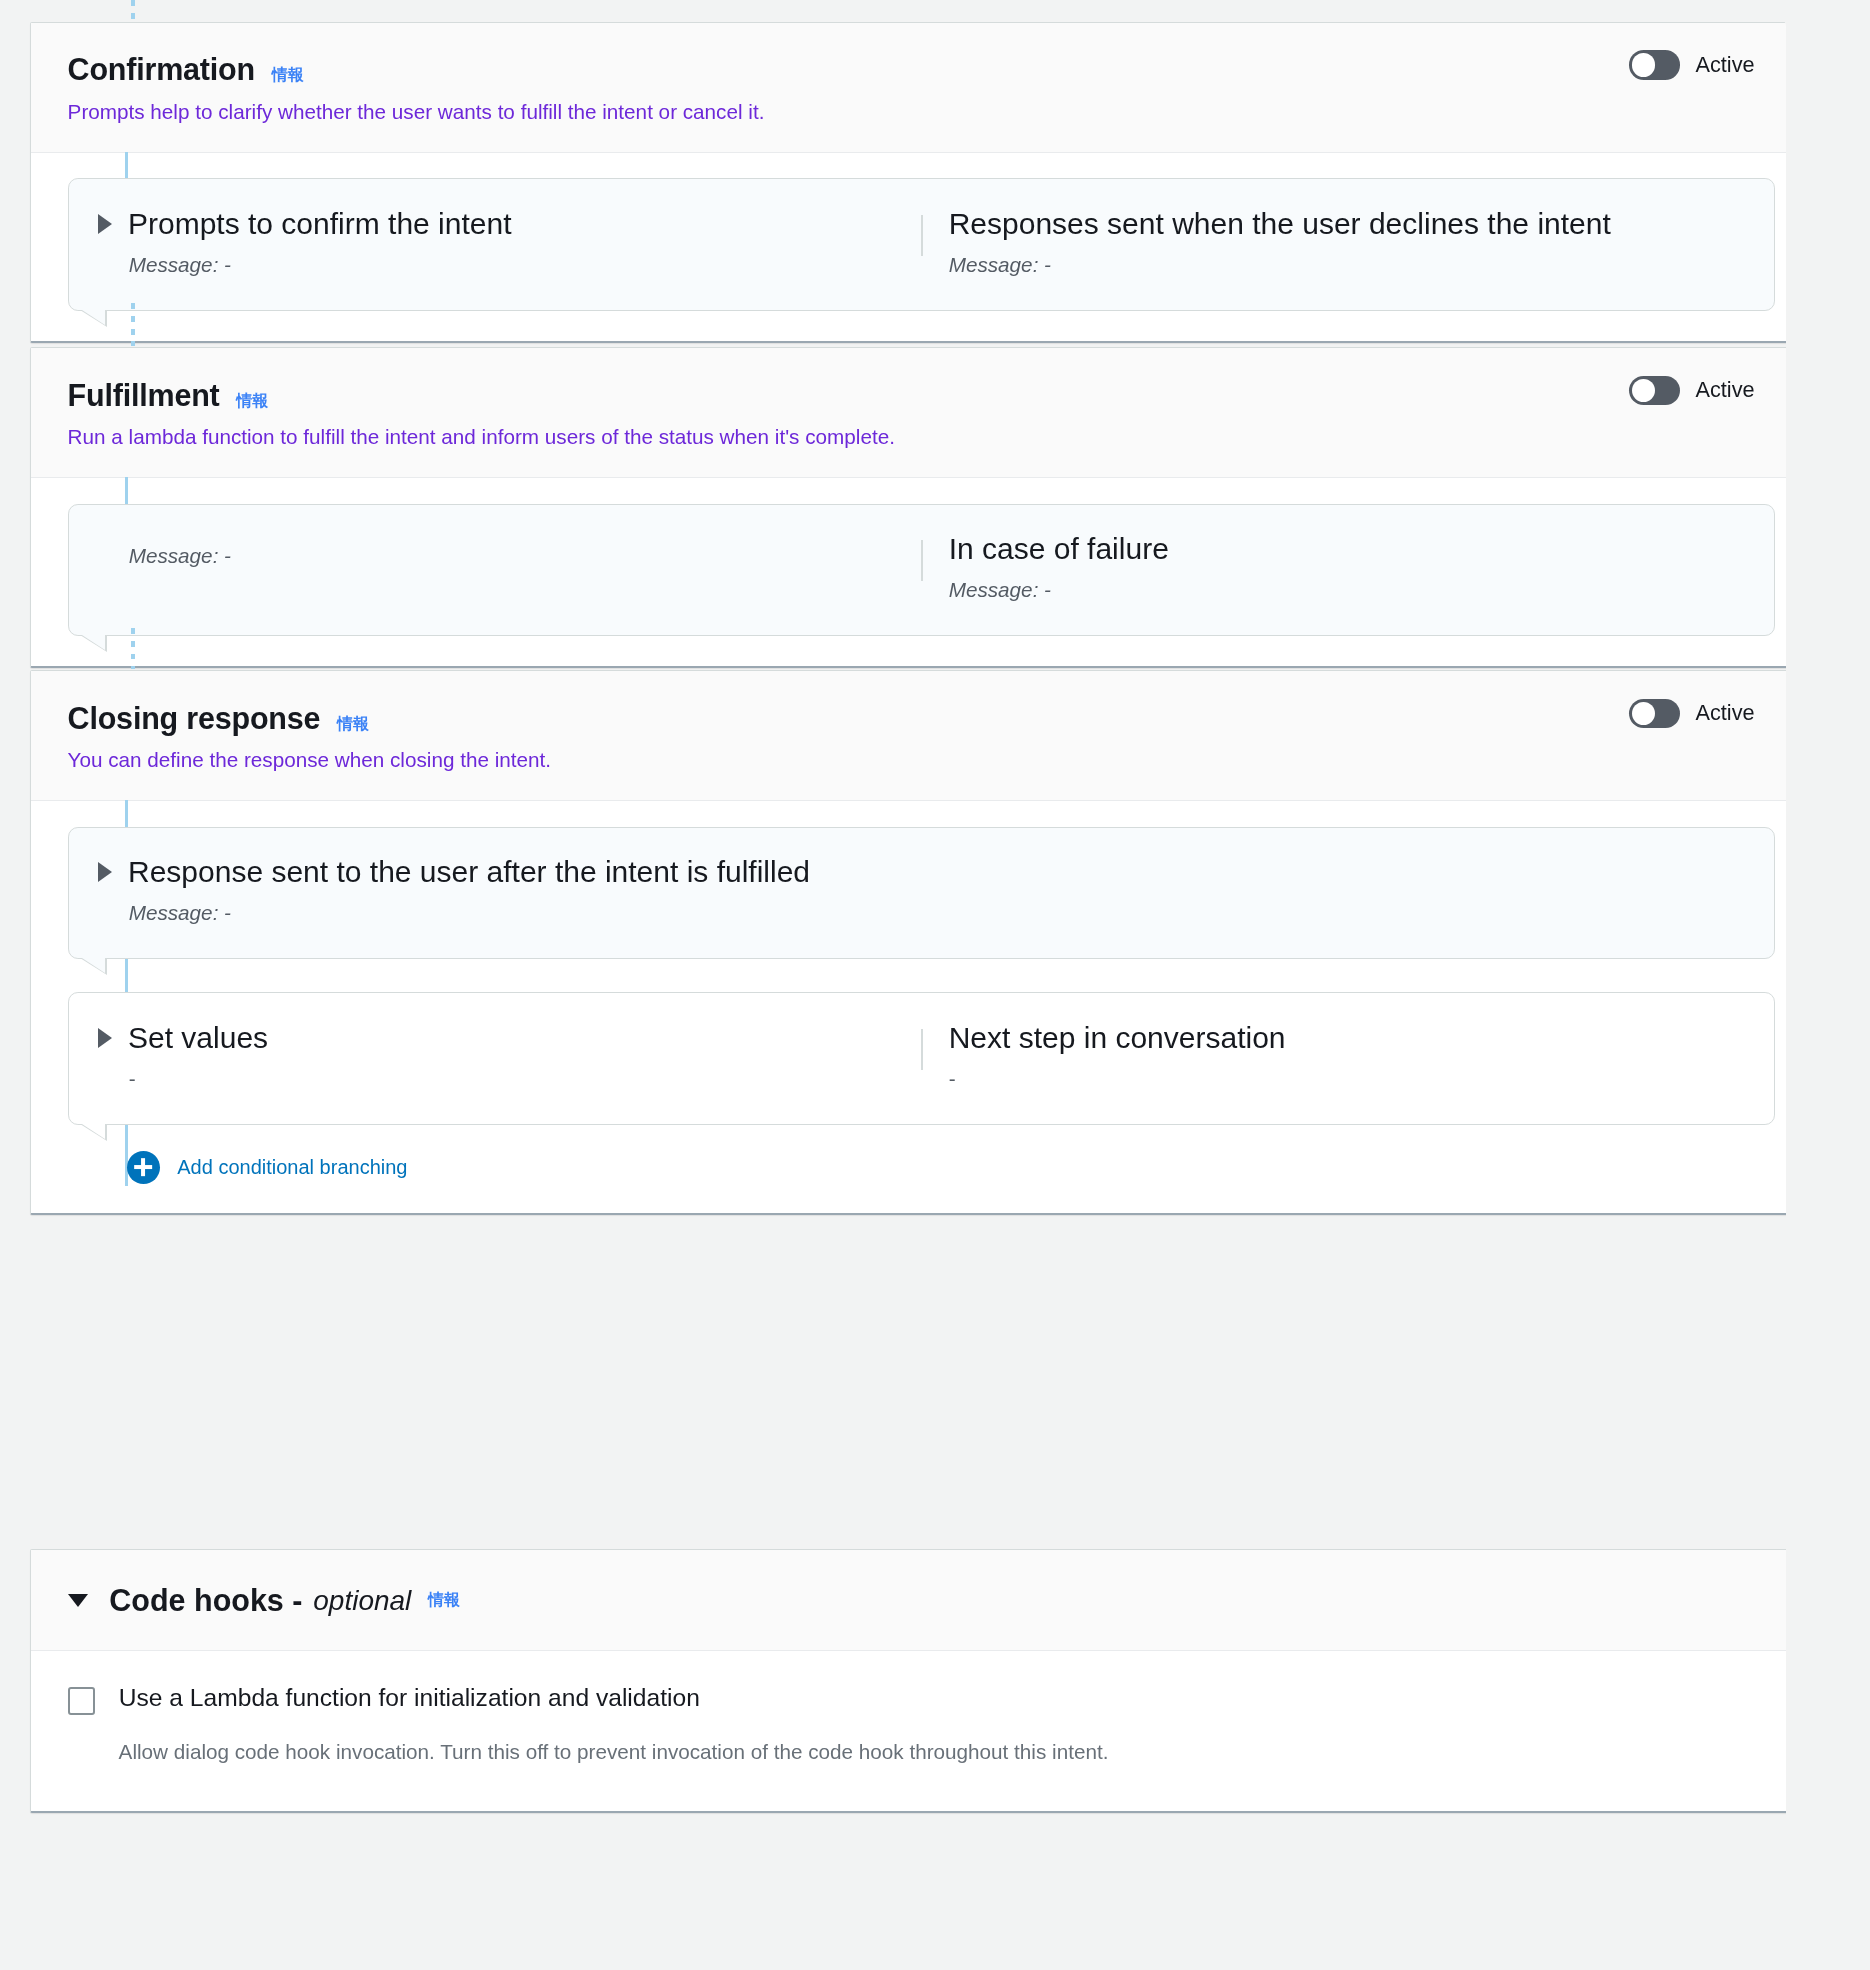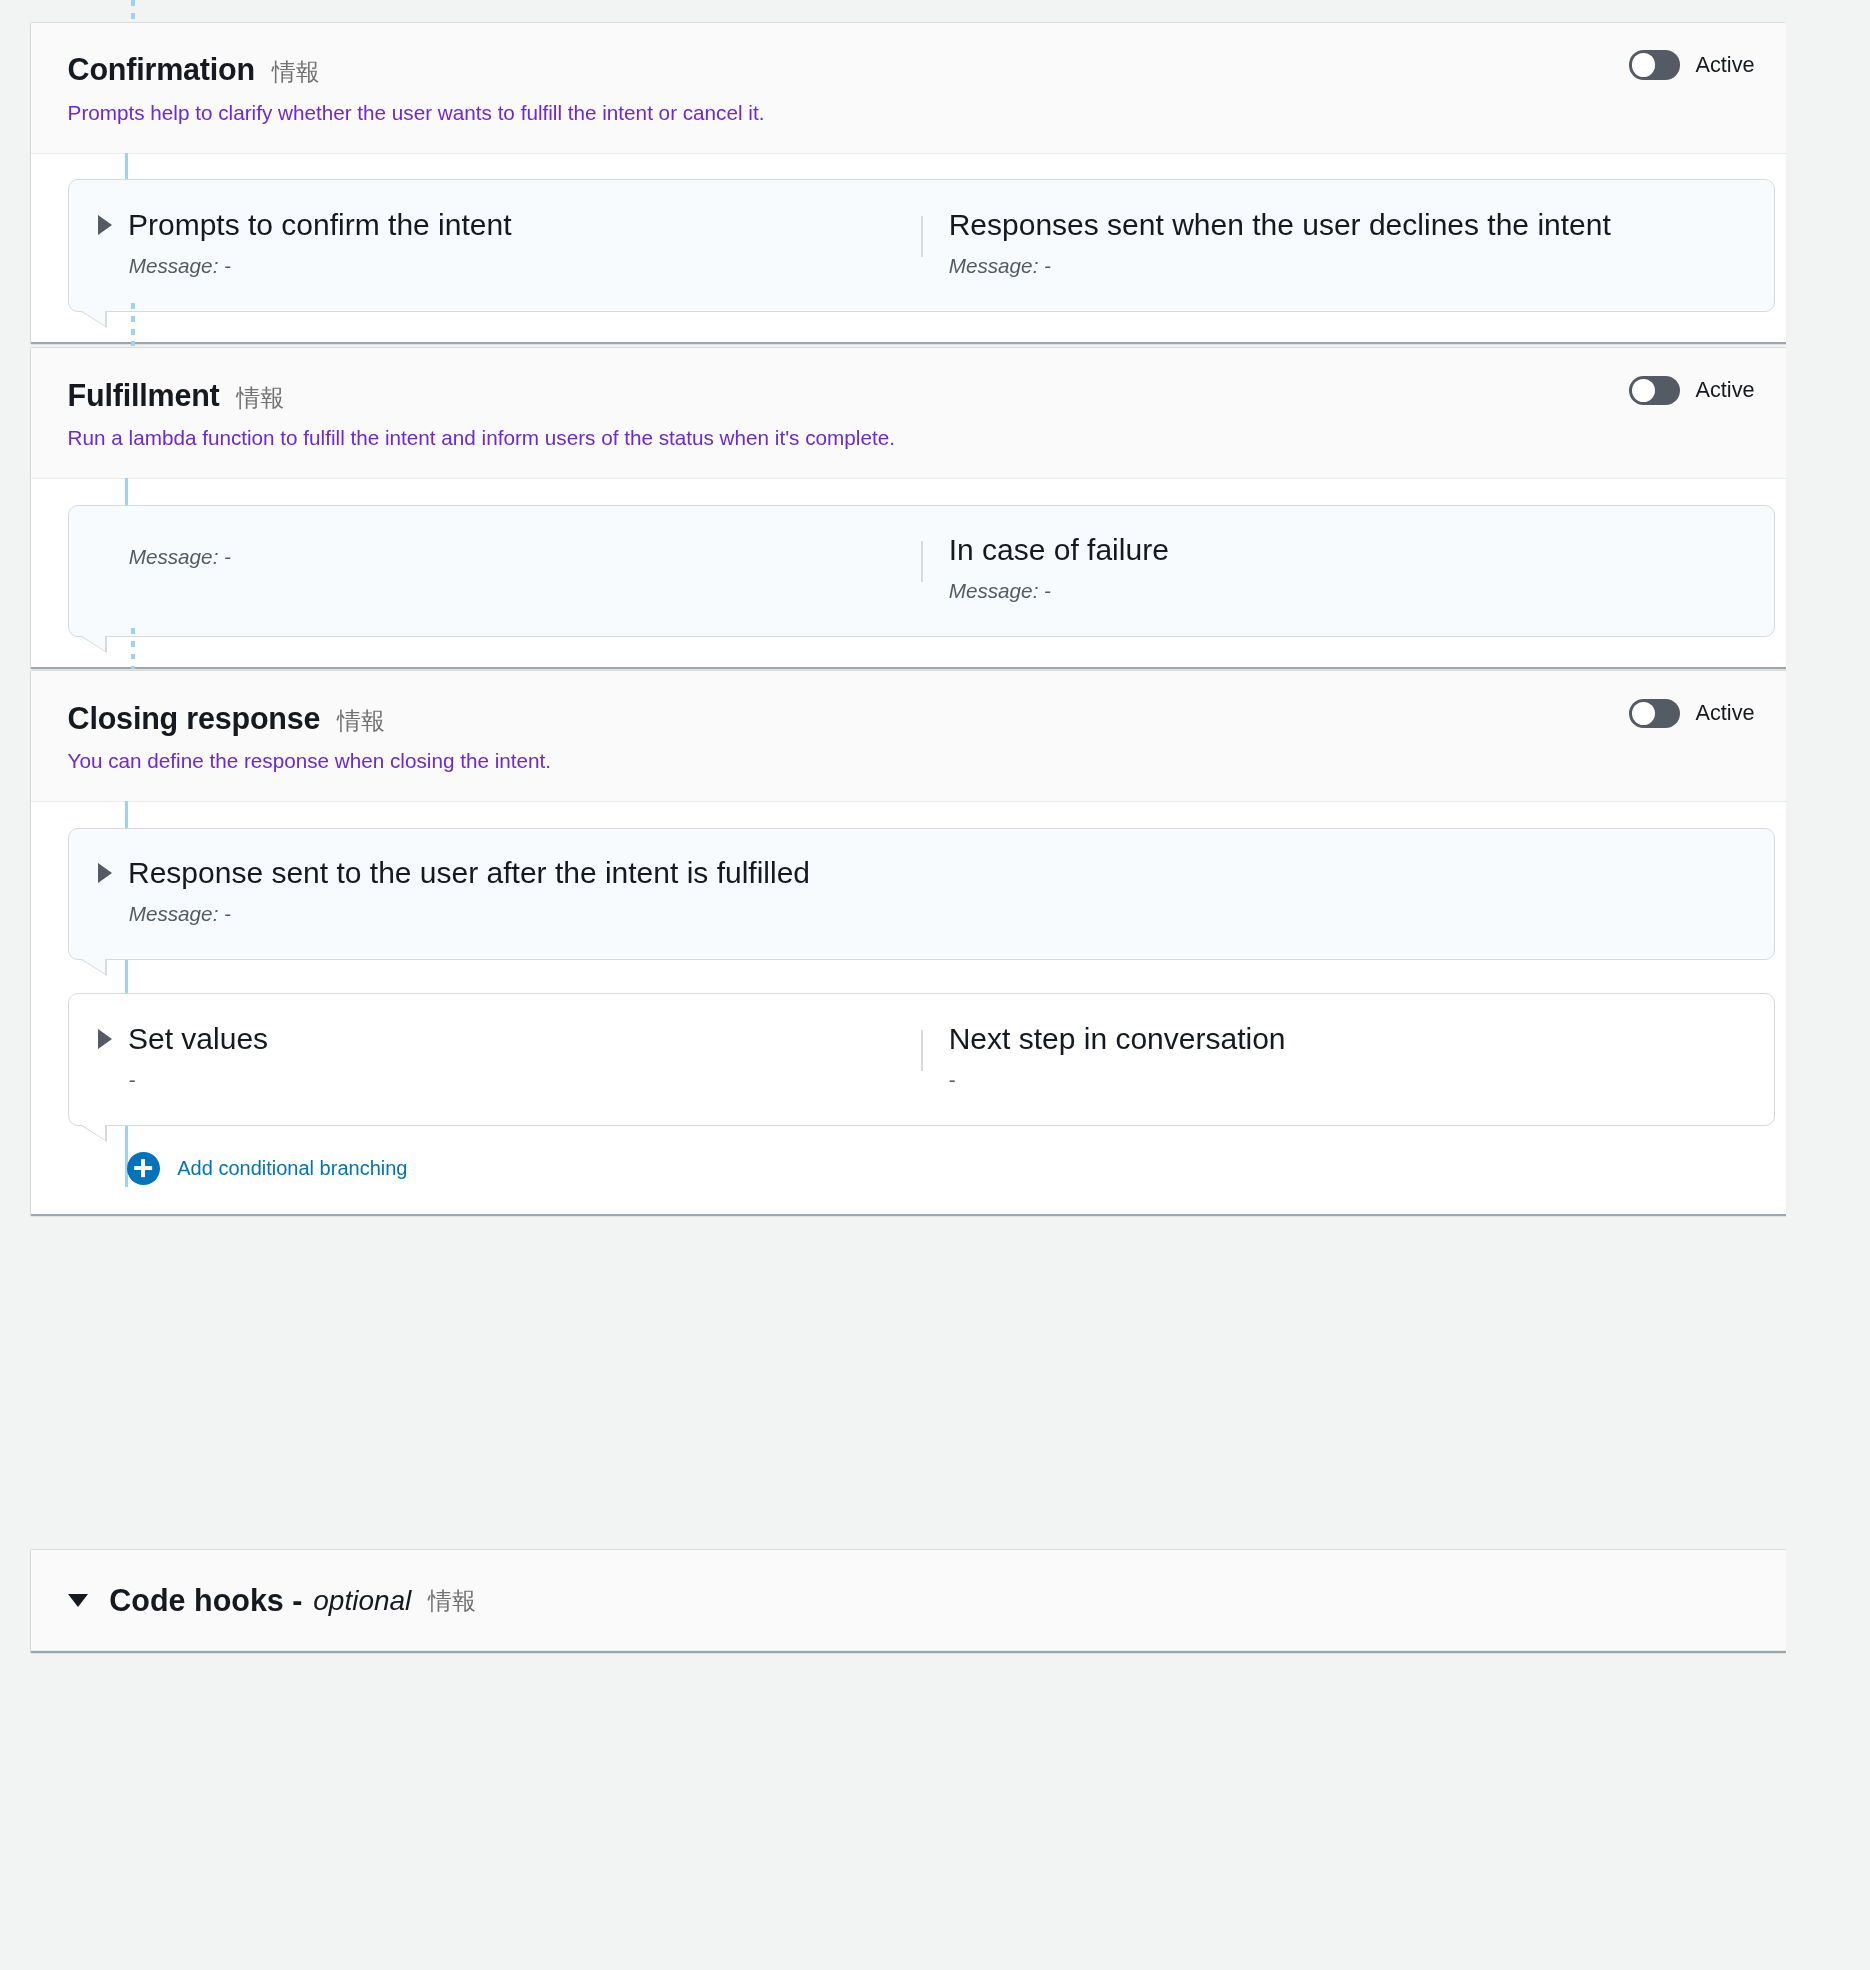--- a/index.html
+++ b/index.html
@@ -39,24 +39,24 @@
     display: flex;
     align-items: baseline;
   }
   .panel-title {
     font-size: 30.5px;
     font-weight: bold;
     color: #16191f;
     letter-spacing: -0.2px;
   }
   .info-link {
-    font-size: 24px;
-    color: #737373;
+    font-size: 16px;
+    color: #3b82f6;
     margin-left: 16.7px;
-    font-weight: normal;
+    font-weight: bold;
     text-decoration: none;
     cursor: pointer;
   }
   .panel-desc {
     font-size: 20.7px;
     color: #6d28d9;
     margin-top: 10.8px;
     line-height: 1.35;
   }
   .toggle-wrap {
@@ -391,16 +391,23 @@
     </div>
   </div>
 
   <div class="panel" style="top:1549px;">
     <div class="ch-head">
       <span class="chevron-down"></span>
       <span class="ch-title">Code hooks -</span>
       <span class="ch-opt" style="margin-left:10.8px;">optional</span>
       <a class="info-link">情報</a>
     </div>
+    <div class="ch-body">
+      <div class="cb-row">
+        <span class="checkbox"></span>
+        <span class="cb-label">Use a Lambda function for initialization and validation</span>
+      </div>
+      <div class="cb-desc">Allow dialog code hook invocation. Turn this off to prevent invocation of the code hook throughout this intent.</div>
+    </div>
   </div>
 
 </div>
 
 
 </body></html>

